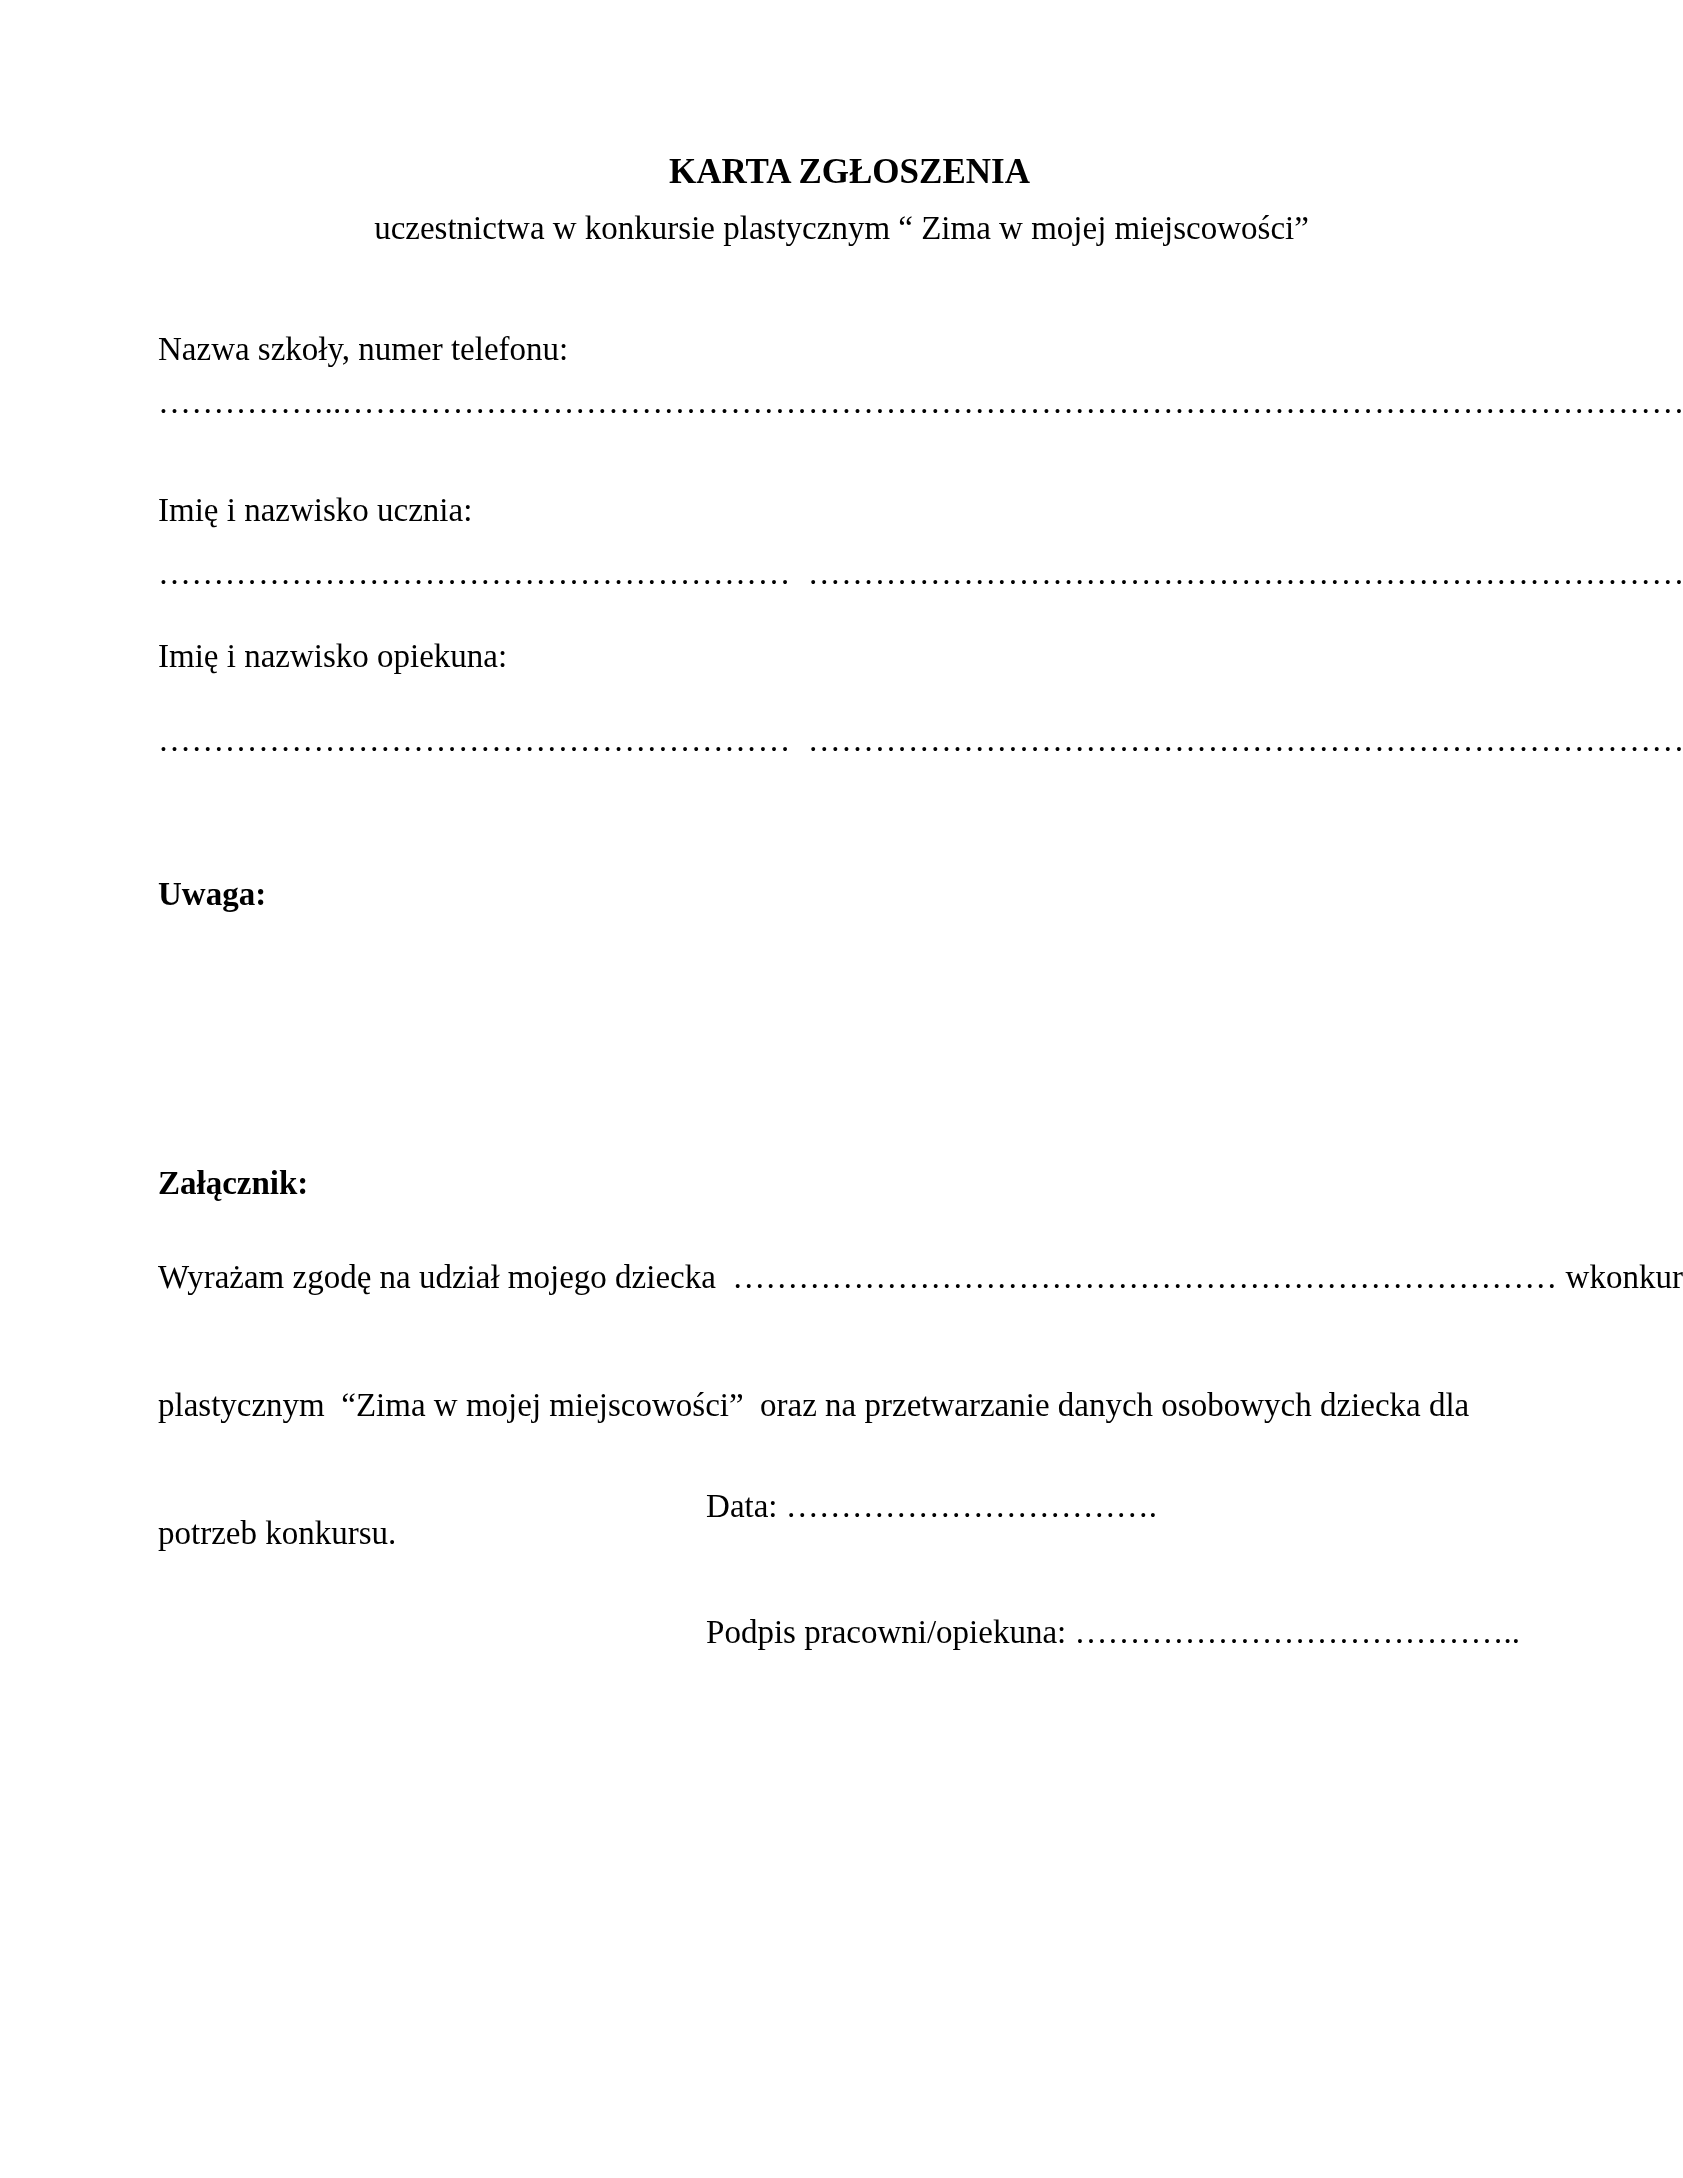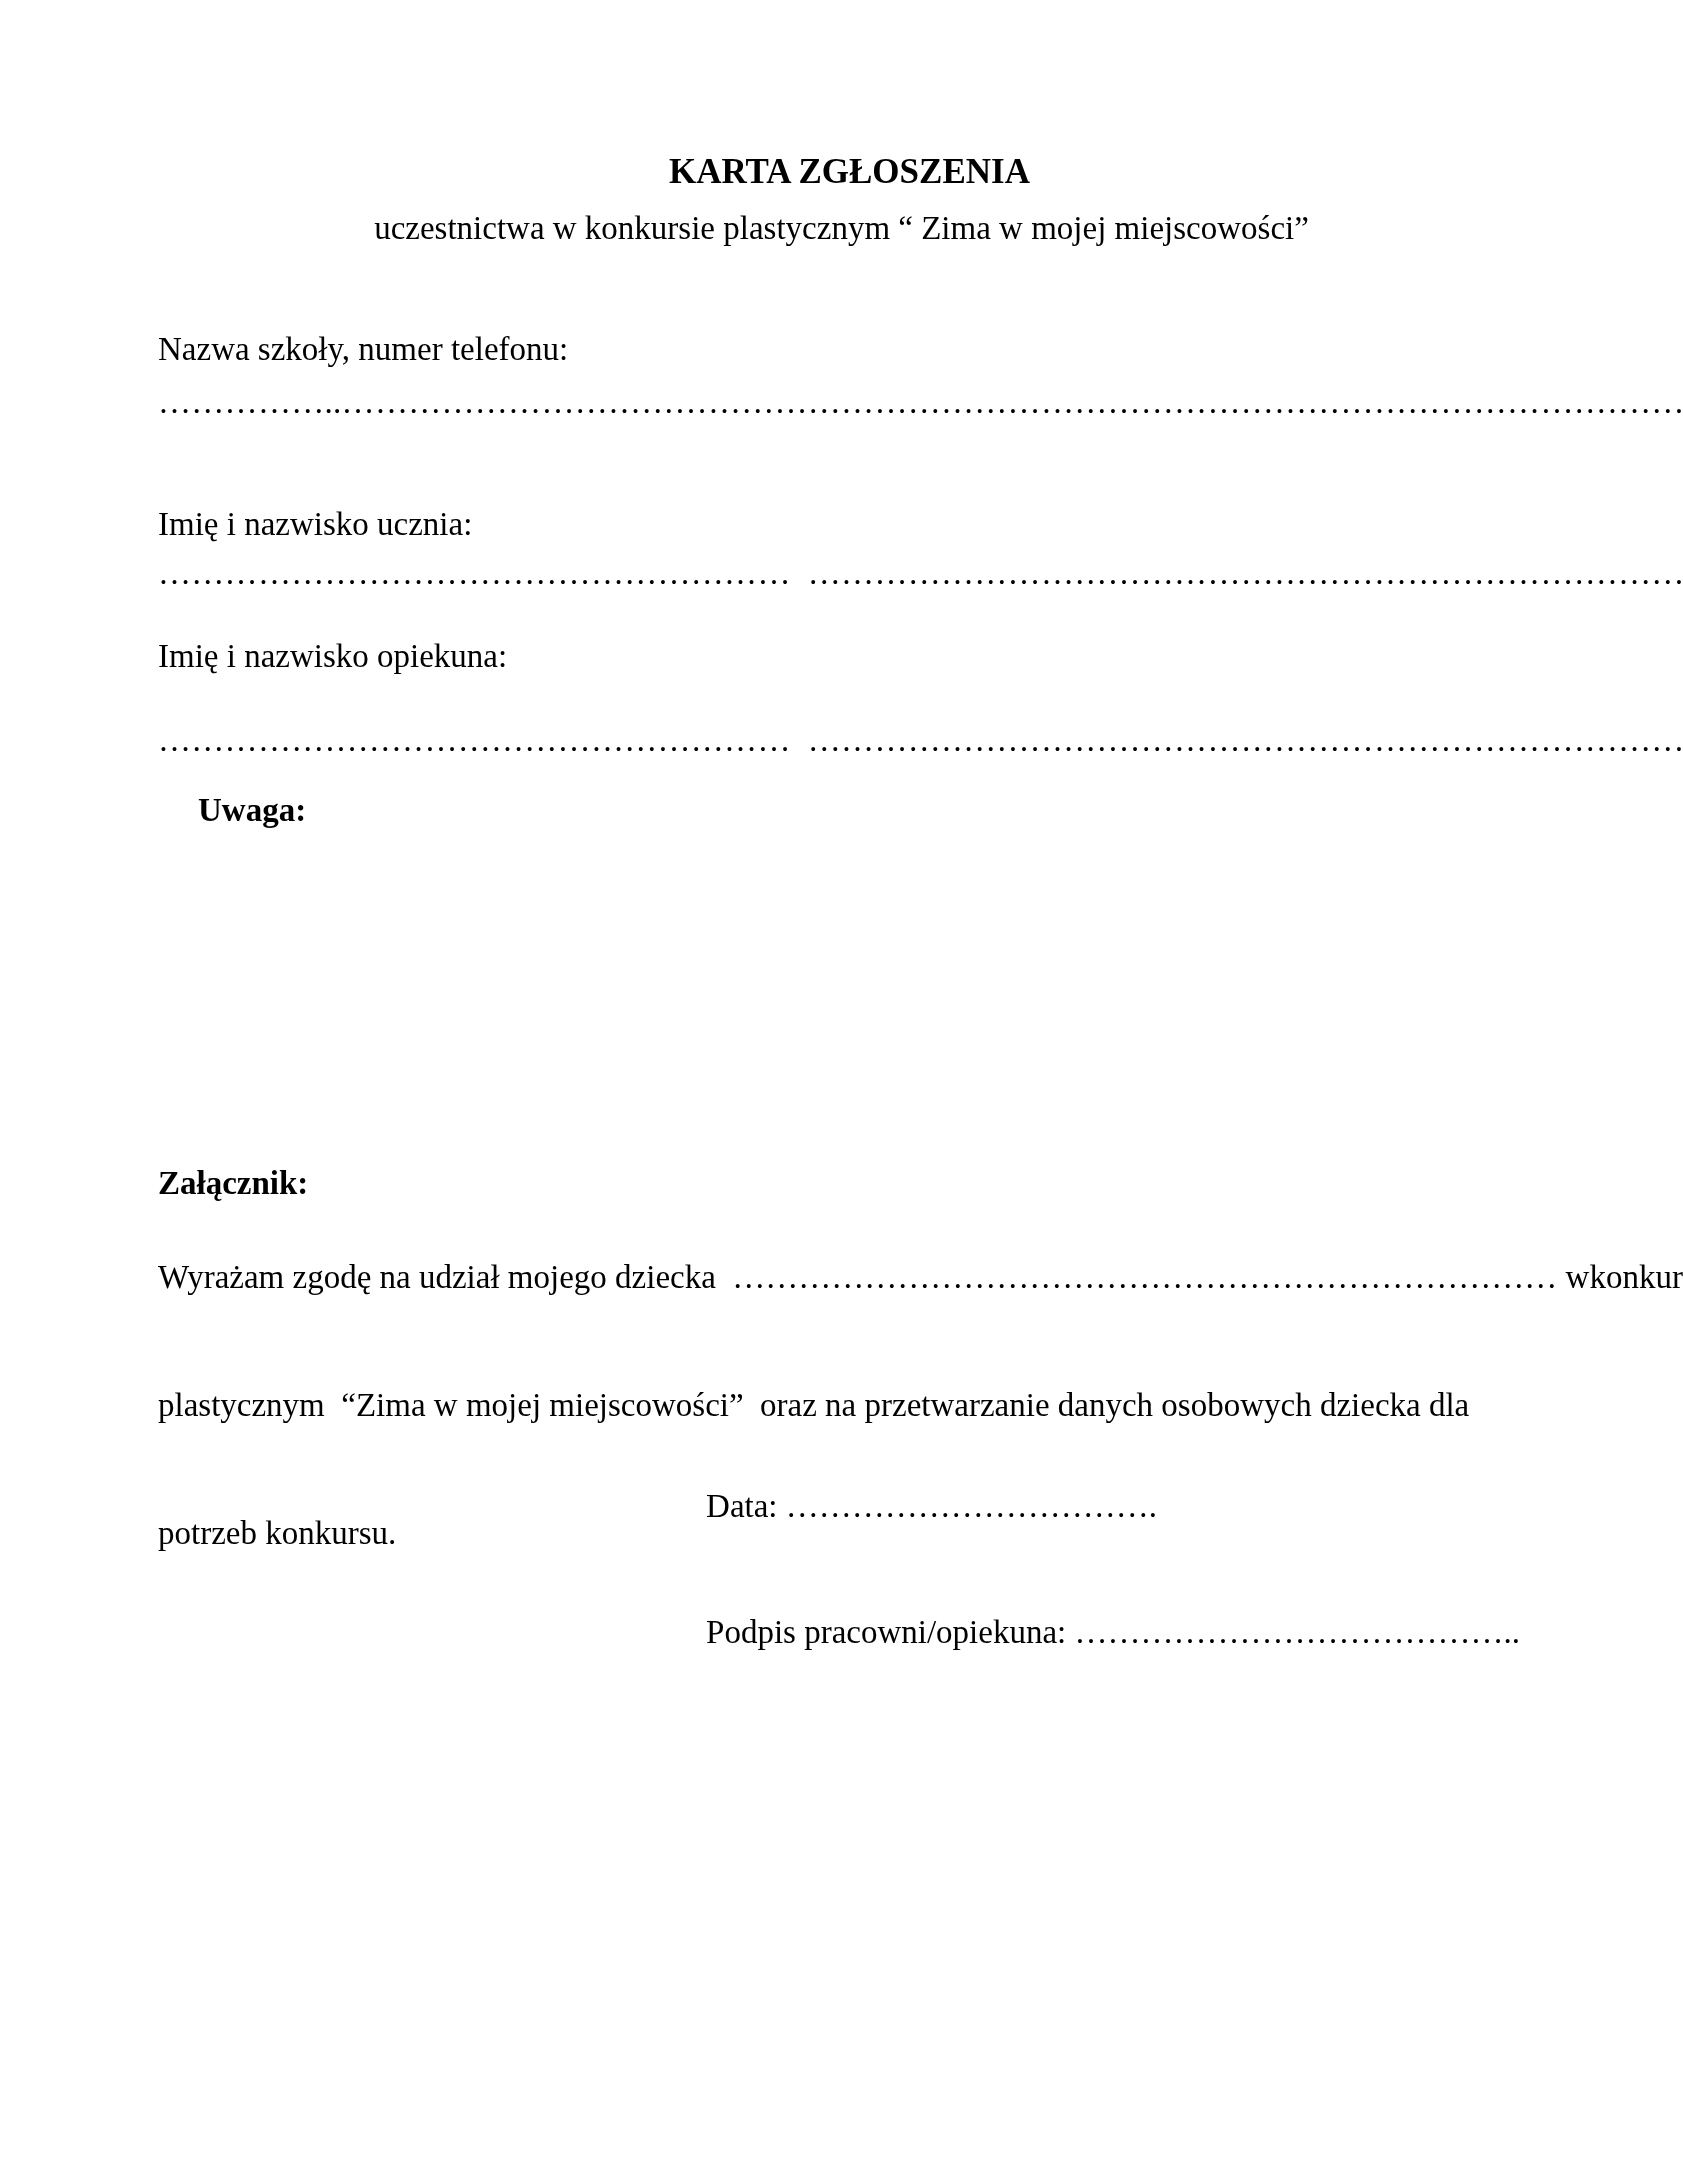--- a/index.html
+++ b/index.html
@@ -30,27 +30,27 @@
 
 <div class="page">
 
   <div class="abs centered bold" style="top:155px; font-size:35px;padding-left:8px;">KARTA ZGŁOSZENIA</div>
 
   <div class="abs centered" style="top:212px;">uczestnictwa w konkursie plastycznym “ Zima w mojej miejscowości”</div>
 
   <div class="abs leftcol" style="top:333px;">Nazwa szkoły, numer telefonu:</div>
   <div class="abs leftcol dots" style="top:386px;">……………..……………………………………………………………………………………………………………………</div>
 
-  <div class="abs leftcol" style="top:508px;">Imię i nazwisko ucznia:</div>
+  <div class="abs leftcol" style="top:494px;">Imię i nazwisko ucznia:</div>
   <div class="abs leftcol dots" style="top:557px;">…………………………………………………  ………………………………………………………………………………</div>
 
   <div class="abs leftcol" style="top:640px;">Imię i nazwisko opiekuna:</div>
   <div class="abs leftcol dots" style="top:724px;">…………………………………………………  ………………………………………………………………………………</div>
 
-  <div class="abs leftcol bold" style="top:794px;margin-left:40px;">Uwaga:</div>
+  <div class="abs leftcol bold" style="top:878px;">Uwaga:</div>
 
   <div class="abs leftcol para" style="top:894px;" id="note-para">
   </div>
 
   <div class="abs leftcol bold" style="top:1167px;">Załącznik:</div>
 
   <div class="abs leftcol para" style="top:1180px;" id="consent-para">
     <div class="line">Wyrażam zgodę na udział mojego dziecka  ………………………………………………………………… wkonkursie</div>
     <div class="line">plastycznym  “Zima w mojej miejscowości”  oraz na przetwarzanie danych osobowych dziecka dla</div>
     <div class="line">potrzeb konkursu.</div>

